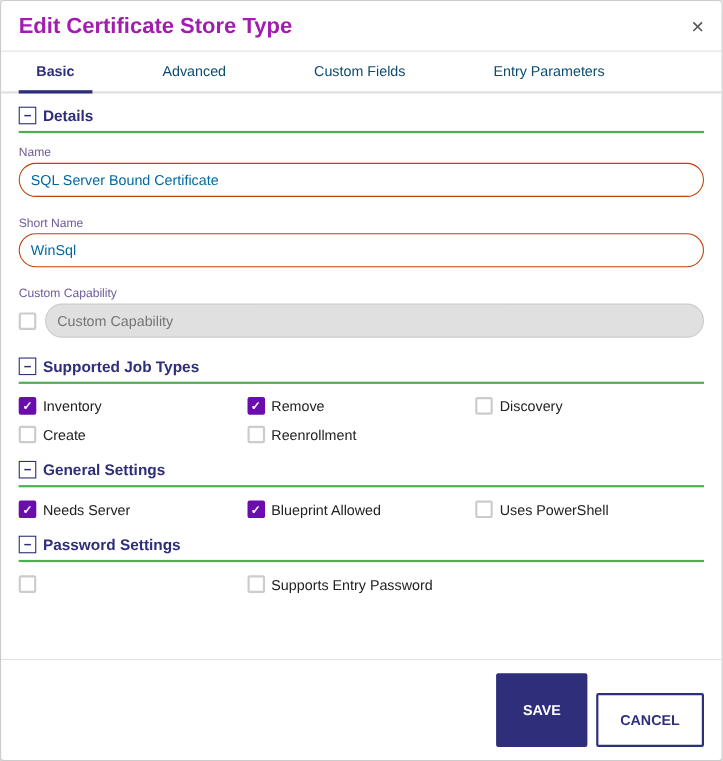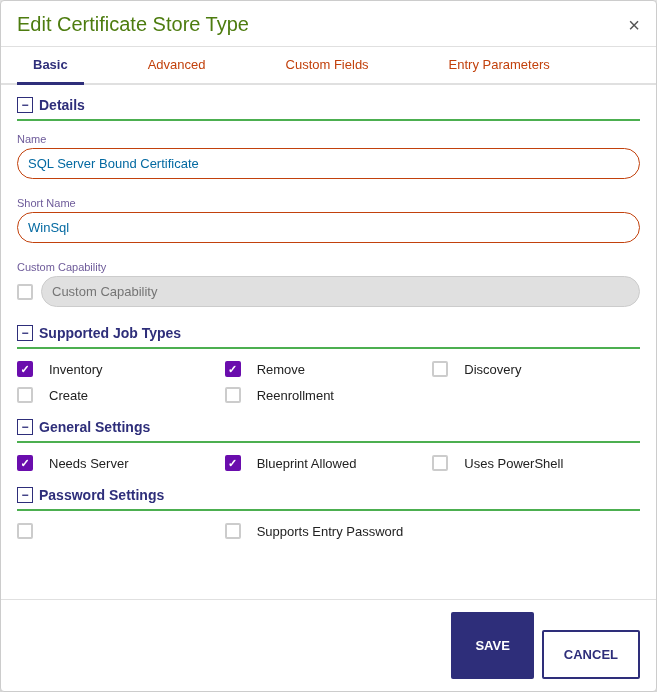--- a/index.html
+++ b/index.html
@@ -25,41 +25,41 @@
     }
     .modal-header {
       display: flex;
       justify-content: space-between;
       align-items: center;
       padding: 12px 16px 10px 16px;
       border-bottom: 1px solid #e0e0e0;
     }
     .modal-title {
       font-size: 20px;
-      font-weight: normal;
-      color: #4d7c0f;
+      font-weight: bold;
+      color: #a21caf;
     }
     .close-btn {
       background: none;
       border: none;
       font-size: 20px;
       cursor: pointer;
       color: #555;
       line-height: 1;
     }
     .tabs {
       display: flex;
       border-bottom: 2px solid #e0e0e0;
       padding: 0 16px;
       gap: 48px;
     }
     .tab {
       padding: 10px 16px;
       cursor: pointer;
-      color: #c2410c;
+      color: #0c4a6e;
       font-size: 13px;
       border-bottom: 3px solid transparent;
       margin-bottom: -2px;
     }
     .tab.active {
       color: #2e2e7a;
       border-bottom: 3px solid #2e2e7a;
       font-weight: bold;
     }
     .modal-body {
@@ -131,21 +131,21 @@
     }
     .checkbox-grid {
       display: grid;
       grid-template-columns: 1fr 1fr 1fr;
       gap: 10px 0;
       margin-bottom: 8px;
     }
     .checkbox-item {
       display: flex;
       align-items: center;
-      gap: 16px;
+      gap: 6px;
     }
     .checkbox-item label {
       font-size: 13px;
       color: #222;
       cursor: pointer;
     }
     .custom-checkbox {
       width: 16px;
       height: 16px;
       border: 2px solid #ccc;

